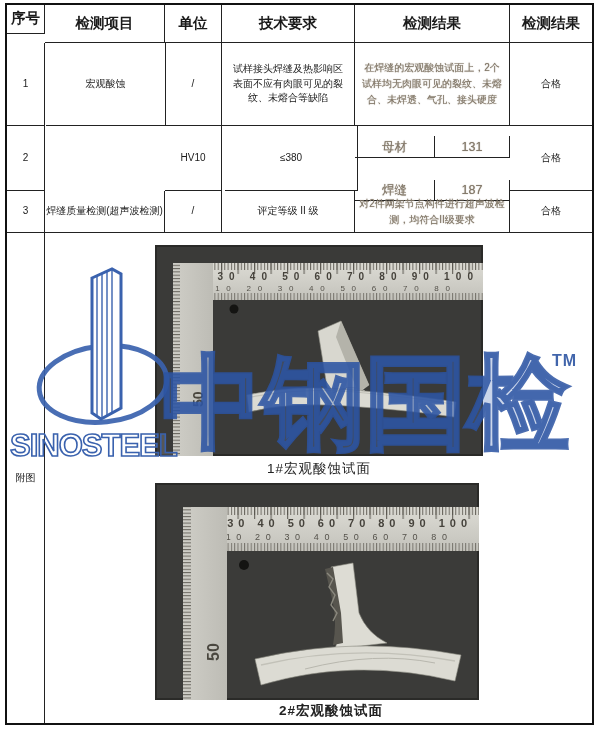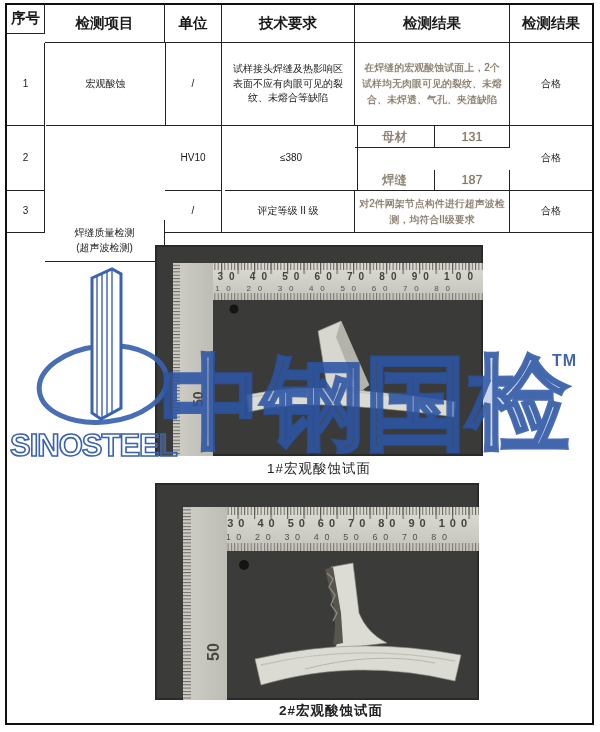--- a/index.html
+++ b/index.html
@@ -6,24 +6,24 @@
   .page{position:relative;width:600px;height:732px;background:#ffffff;overflow:hidden;
         font-family:"Liberation Sans","DejaVu Sans",sans-serif;color:#1a1a1a;}
   
   .tbl{position:absolute;left:5px;top:3px;width:585px;height:718px;border:2px solid #111;background:#fff;}
   .cell{position:absolute;box-sizing:border-box;border-right:1px solid #222;border-bottom:1px solid #222;
         display:flex;align-items:center;justify-content:center;text-align:center;line-height:1.45;}
   .cell.last-col{border-right:none;}
   .cell.hdr{font-weight:bold;font-size:14.5px;}
   .cell.body{font-size:10px;}
   .faded{color:#83796b;text-shadow:0 0 1px rgba(140,128,108,.9);font-size:12.5px;line-height:1.6;}
-  .subrow{position:absolute;box-sizing:border-box;display:flex;}
+  .subrow{position:absolute;box-sizing:border-box;display:flex;margin-top:10px;}
   .subcell{box-sizing:border-box;border-right:1px solid #222;border-bottom:1px solid #222;
            display:flex;align-items:center;justify-content:center;}
-  .two-line{display:flex;flex-direction:column;align-items:center;justify-content:center;margin-top:29px;}
+  .two-line{display:flex;flex-direction:row;align-items:center;justify-content:center;}
   
   .photo{position:absolute;z-index:2;}
   .caption{position:absolute;z-index:2;text-align:center;font-size:13.5px;color:#222;letter-spacing:1px;}
   
   .wm{position:absolute;z-index:5;pointer-events:none;}
   .wm-cn{left:161px;top:336px;font-size:102px;font-weight:bold;letter-spacing:0px;
          color:rgba(80,115,185,0.30);-webkit-text-stroke:3px rgba(44,84,162,0.85);
          font-family:Liberation Sans, sans-serif;white-space:nowrap;}
   .wm-tm{left:552px;top:352px;font-size:16px;font-weight:bold;color:rgba(44,84,162,0.9);letter-spacing:1px;}
   
@@ -39,21 +39,21 @@
     <div class="cell hdr" style="left:158px;top:0;width:57px;height:38px">单位</div>
     <div class="cell hdr" style="left:38px;top:0;width:120px;height:38px">检测项目</div>
     <div class="cell hdr" style="left:215px;top:0;width:133px;height:38px">技术要求</div>
     <div class="cell hdr" style="left:348px;top:0;width:155px;height:38px">检测结果</div>
     <div class="cell hdr last-col" style="left:503px;top:0;width:82px;height:38px">检测结果</div>
 
     <div class="cell body" style="left:0;top:38px;width:38px;height:83px">1</div>
     <div class="cell body" style="left:39px;top:38px;width:120px;height:83px">宏观酸蚀</div>
     <div class="cell body" style="left:158px;top:38px;width:57px;height:83px">/</div>
     <div class="cell body" style="left:215px;top:38px;width:133px;height:83px;padding:2px 8px">试样接头焊缝及热影响区表面不应有肉眼可见的裂纹、未熔合等缺陷</div>
-    <div class="cell body faded" style="left:348px;top:38px;width:155px;height:83px;padding:2px 5px">在焊缝的宏观酸蚀试面上，2个试样均无肉眼可见的裂纹、未熔合、未焊透、气孔、夹渣缺陷</div>
+    <div class="cell body faded" style="left:348px;top:38px;width:155px;height:83px;padding:2px 5px">在焊缝的宏观酸蚀试面上，2个试样均无肉眼可见的裂纹、未熔合、未焊透、气孔、接头硬度</div>
     <div class="cell body last-col" style="left:503px;top:38px;width:82px;height:83px">合格</div>
 
     <div class="cell body" style="left:0;top:121px;width:38px;height:65px">2</div>
     <div class="cell body" style="left:158px;top:121px;width:57px;height:65px">HV10</div>
     <div class="cell body" style="left:218px;top:121px;width:133px;height:65px">≤380</div>
 
     <div class="subrow" style="left:348px;top:121px;width:155px;height:22px">
       <div class="subcell faded" style="width:80px;height:22px">母材</div>
       <div class="subcell faded" style="width:75px;height:22px">131</div>
     </div>
@@ -66,20 +66,21 @@
     <div class="cell body" style="left:0;top:186px;width:38px;height:42px">3</div>
     <div class="cell body two-line" style="left:38px;top:186px;width:120px;height:42px">
       <span>焊缝质量检测</span>
       <span>(超声波检测)</span>
     </div>
     <div class="cell body" style="left:158px;top:186px;width:57px;height:42px">/</div>
     <div class="cell body" style="left:215px;top:186px;width:133px;height:42px">评定等级 II 级</div>
     <div class="cell body faded" style="left:348px;top:186px;width:155px;height:42px;padding:1px 4px">对2件网架节点构件进行超声波检测，均符合II级要求</div>
     <div class="cell body last-col" style="left:503px;top:186px;width:82px;height:42px">合格</div>
 
+    <div class="cell body" style="left:0;top:228px;width:38px;height:490px;border-bottom:none">附图</div>
     <div style="position:absolute;left:38px;top:228px;width:547px;height:490px"></div>
   </div>
 
   <svg class="photo" style="left:155px;top:245px" width="328" height="211" viewBox="0 0 328 211">
     <defs>
       <linearGradient id="rg1" x1="0" y1="0" x2="0" y2="1">
         <stop offset="0" stop-color="#dcdbd4"></stop>
           <stop offset="1" stop-color="#c3c2bb"></stop>
       </linearGradient>
       <linearGradient id="rgv1" x1="0" y1="0" x2="1" y2="0">

